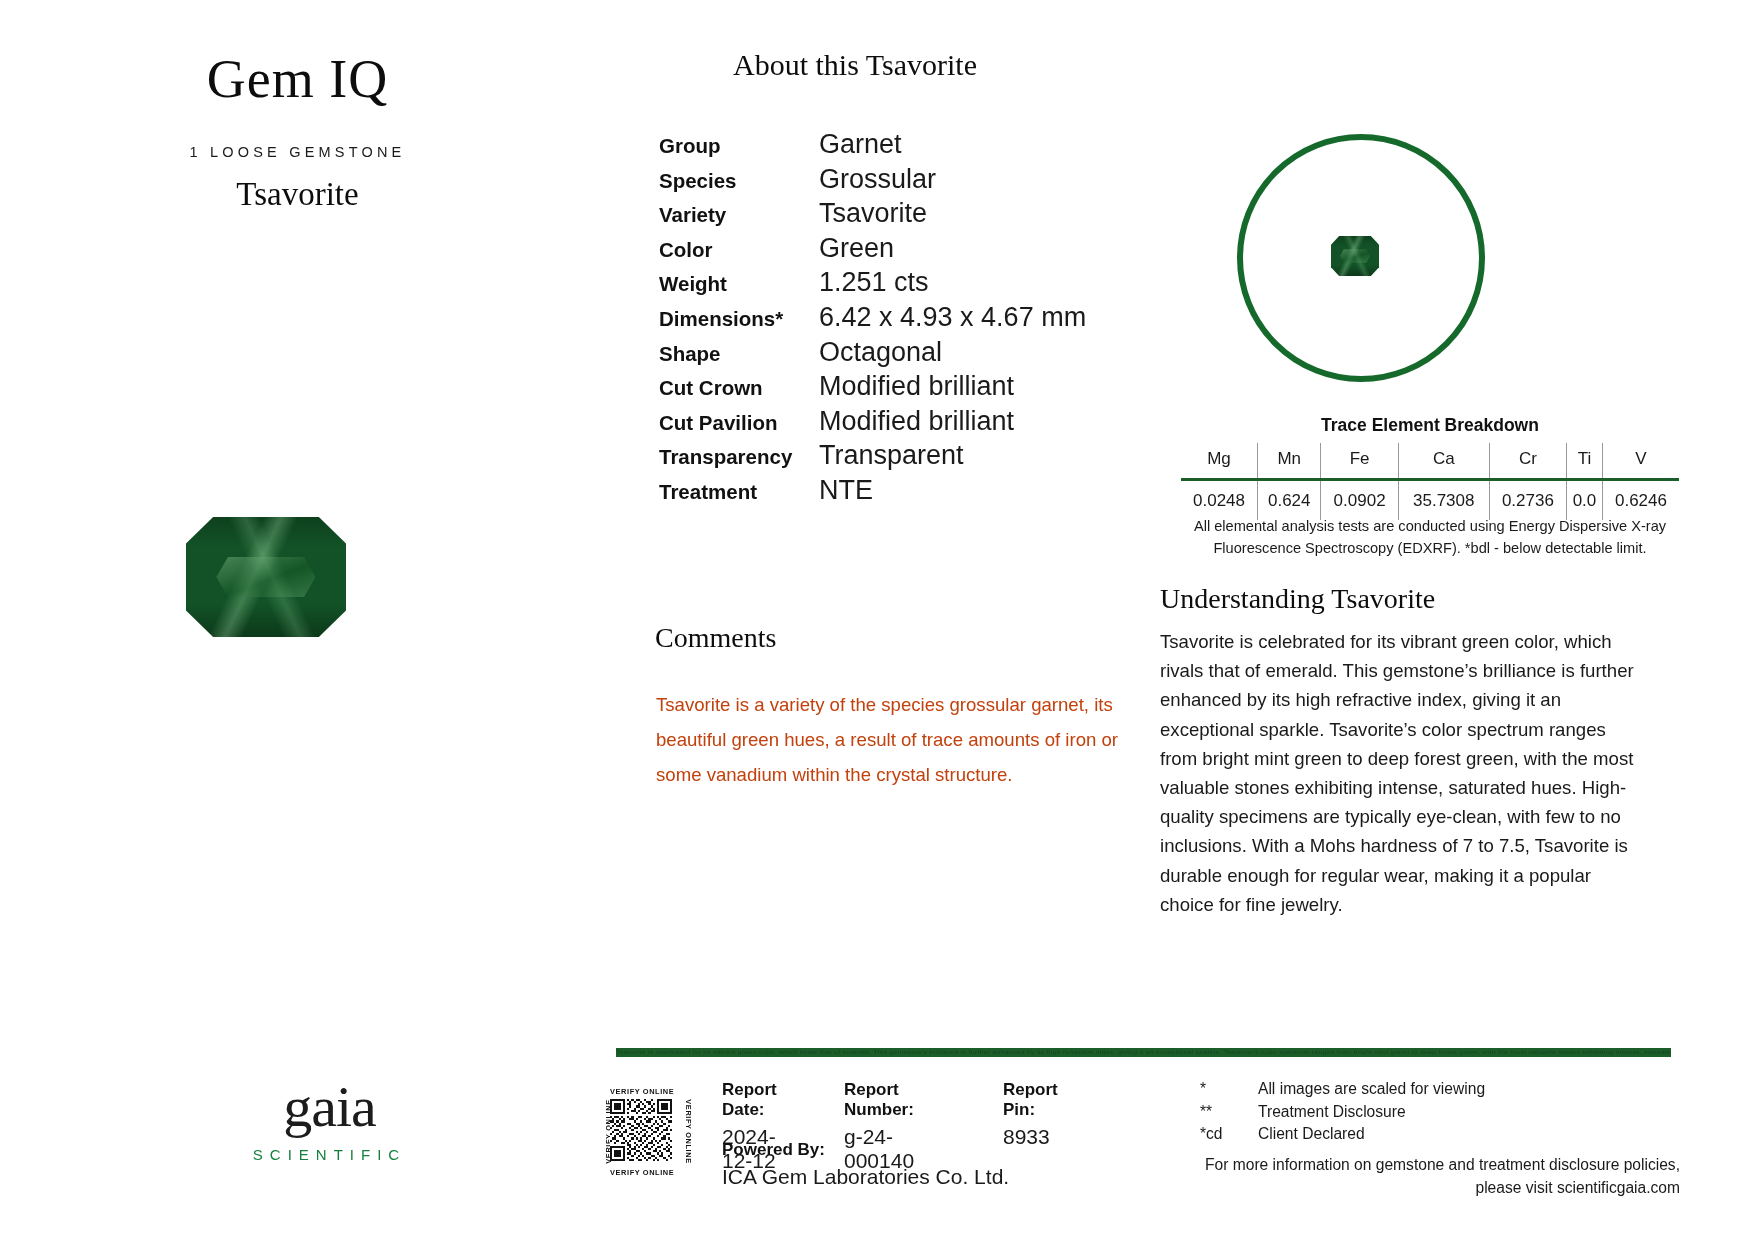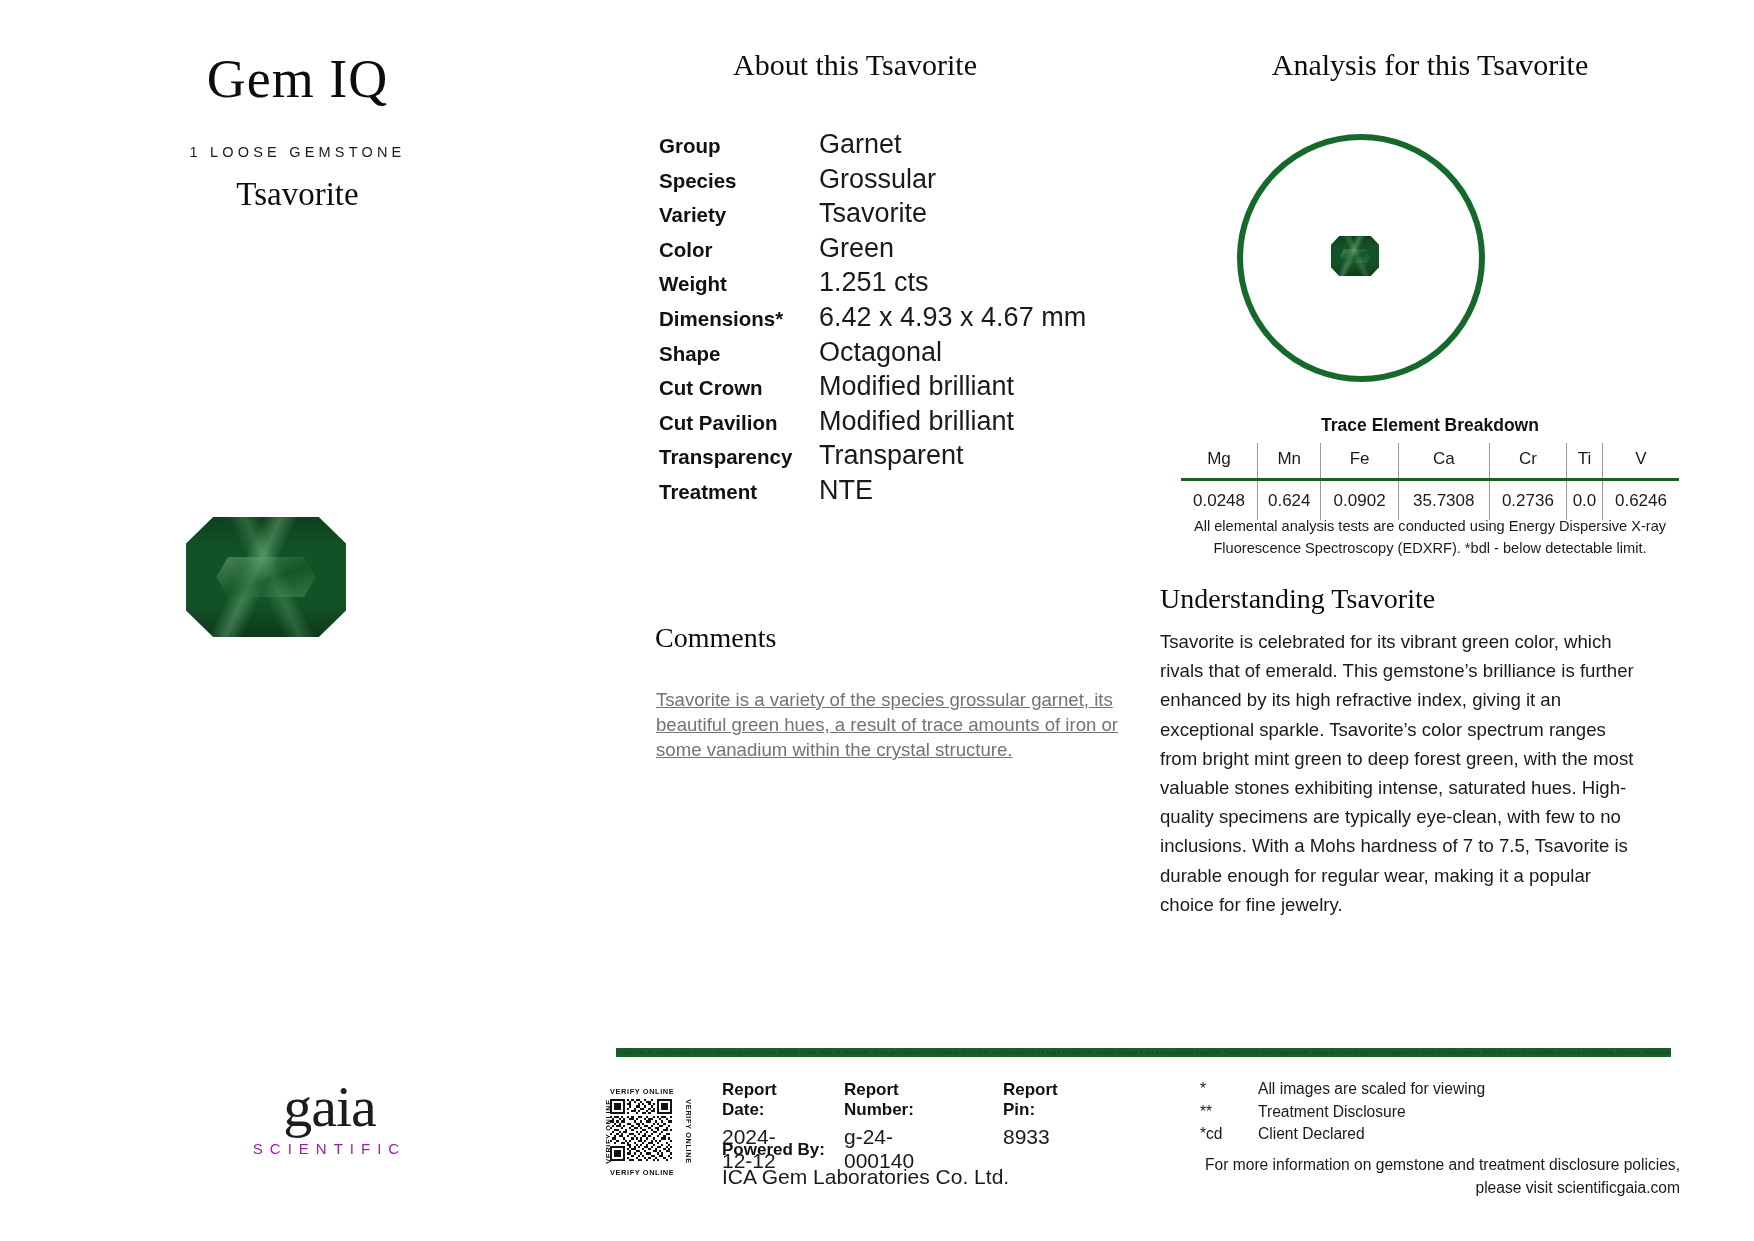--- a/index.html
+++ b/index.html
@@ -97,24 +97,24 @@
     padding-left: 32px;
   }
   #logo-gaia {
     font-family: "Liberation Serif", serif;
     font-size: 58px;
     letter-spacing: -1px;
     color: #1c1c1c;
     line-height: 1;
   }
   #logo-sub {
-    margin-top: 4px;
+    margin-top: 10px;
     font-size: 15px;
     letter-spacing: 7px;
-    color: #a21caf;
+    color: #15803d;
     text-align: center;
   }
 
   
   #mid-col {
     position: absolute;
     left: 595px; top: 0;
     width: 565px; height: 1241px;
   }
   #about-heading {
@@ -151,23 +151,22 @@
     left: 60px; top: 622px;
     font-family: "Liberation Serif", serif;
     font-size: 28px;
     color: #0d0d0d;
   }
   #comments-body {
     position: absolute;
     left: 61px; top: 687px;
     width: 470px;
     font-size: 18.6px;
-    line-height: 25px;
-    color: #737373;
-    text-decoration: underline;
+    line-height: 35px;
+    color: #c2410c;
   }
 
   
   #right-col {
     position: absolute;
     left: 1160px; top: 0;
     width: 594px; height: 1241px;
   }
   #analysis-heading {
     position: absolute;
@@ -370,21 +369,20 @@
       <div class="spec-key">Treatment</div>
       <div class="spec-val">NTE</div>
     </div>
   </div>
 
   <div id="comments-heading" class="serif">Comments</div>
   <div id="comments-body">Tsavorite is a variety of the species grossular garnet, its beautiful green hues, a result of trace amounts of iron or some vanadium within the crystal structure.</div>
 </div>
 
 <div id="right-col">
-  <div id="analysis-heading">Analysis for this Tsavorite</div>
 
   <div id="analysis-circle"></div>
   <div id="analysis-gem">
     <div class="gem-oct"></div>
     <div class="gem-facets"></div>
     <div class="gem-table"></div>
   </div>
 
   <div id="trace-title">Trace Element Breakdown</div>
 

